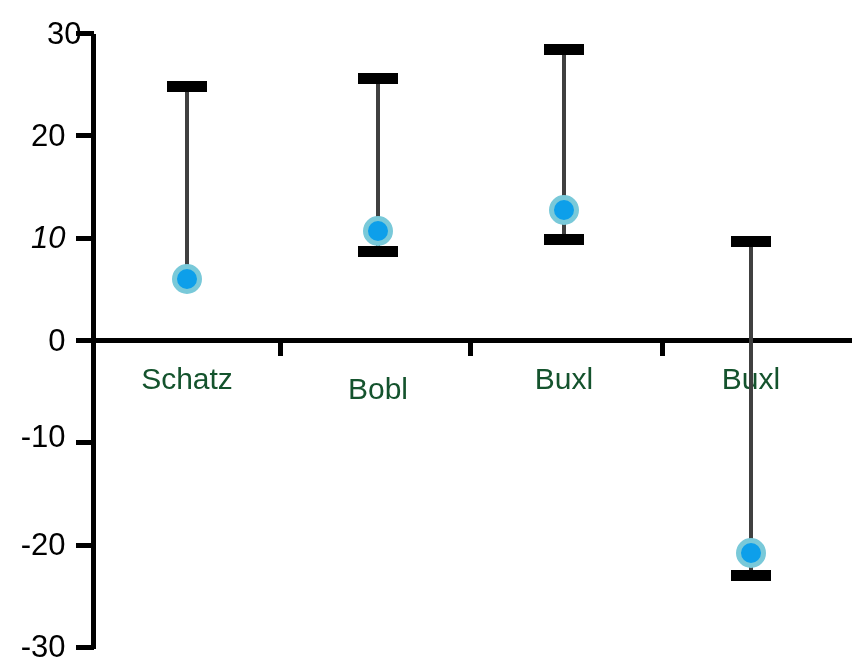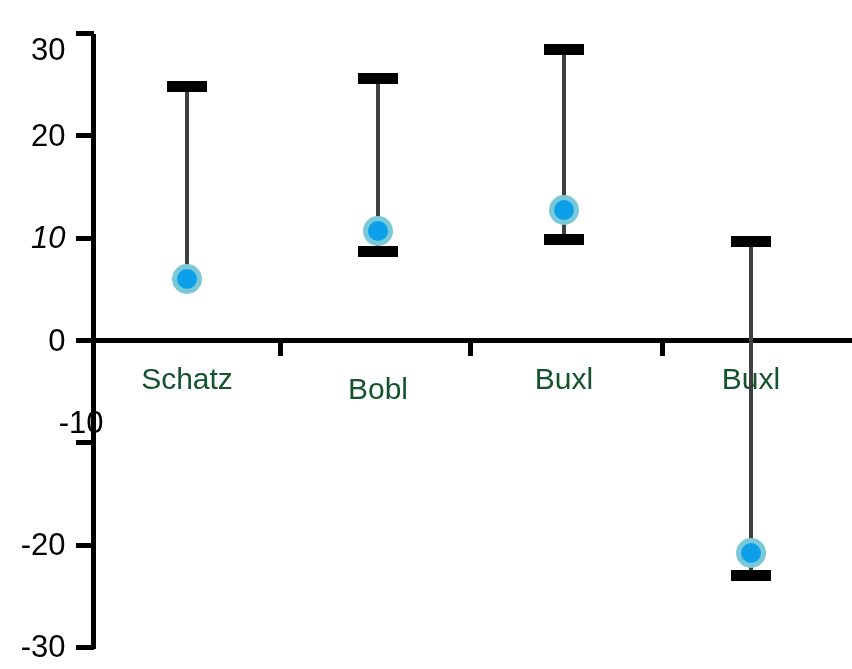--- a/index.html
+++ b/index.html
@@ -94,25 +94,25 @@
   <div id="y-ticks">
       <div class="y-tick" style="left: 75.5px; top: 31.1px; width: 18px;"></div>
       <div class="y-tick" style="left: 75.5px; top: 133.4px; width: 18px;"></div>
       <div class="y-tick" style="left: 75.5px; top: 235.7px; width: 18px;"></div>
       <div class="y-tick" style="left: 75.5px; top: 338px; width: 18px;"></div>
       <div class="y-tick" style="left: 75.5px; top: 440.3px; width: 18px;"></div>
       <div class="y-tick" style="left: 75.5px; top: 542.6px; width: 18px;"></div>
       <div class="y-tick" style="left: 75.5px; top: 644.9px; width: 18px;"></div>
     </div>
   <div id="y-labels">
-      <div class="y-tick-label" style="left: 0px; width: 65.5px; top: 17.6px; margin-top: 16px;">30</div>
+      <div class="y-tick-label" style="left: 16px; width: 65.5px; top: 17.6px;">30</div>
       <div class="y-tick-label" style="left: 0px; width: 65.5px; top: 119.9px;">20</div>
       <div class="y-tick-label" style="left: 0px; width: 65.5px; top: 222.2px; font-style: italic;">10</div>
       <div class="y-tick-label" style="left: 0px; width: 65.5px; top: 324.5px;">0</div>
-      <div class="y-tick-label" style="left: 0px; width: 65.5px; top: 407px; padding-left: 38px;">-10</div>
+      <div class="y-tick-label" style="left: 0px; width: 65.5px; top: 421px;">-10</div>
       <div class="y-tick-label" style="left: 0px; width: 65.5px; top: 529.1px; text-align: right;">-20</div>
       <div class="y-tick-label" style="left: 0px; width: 65.5px; top: 631.4px;">-30</div>
     </div>
 
   <div class="x-axis-line" style="left:78px; top:338px; width:774px; height:5px;"></div>
 
   <div id="x-ticks">
       <div class="x-tick" style="left: 277.5px; top: 343px; height: 13px;"></div>
       <div class="x-tick" style="left: 467.5px; top: 343px; height: 13px;"></div>
       <div class="x-tick" style="left: 659.5px; top: 343px; height: 13px;"></div>

